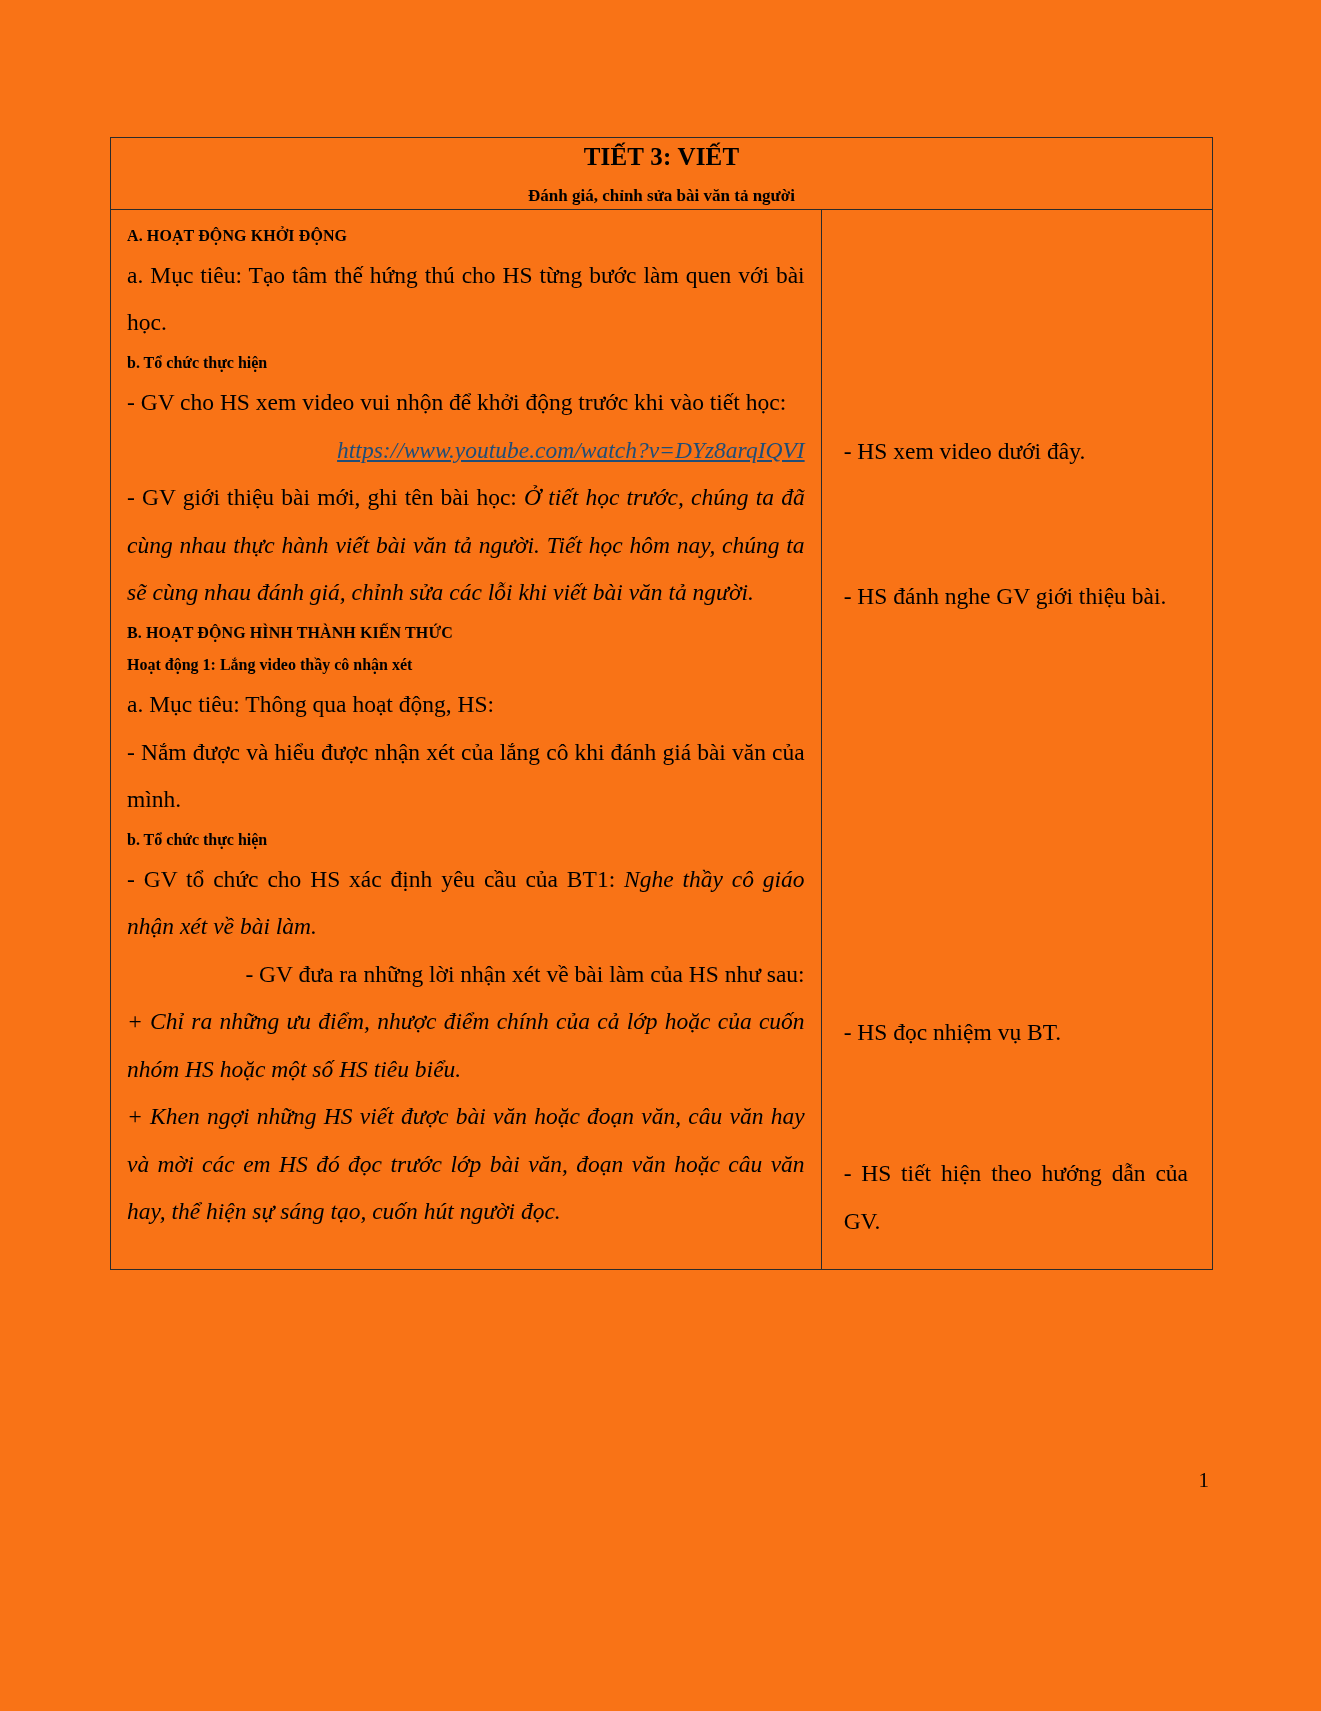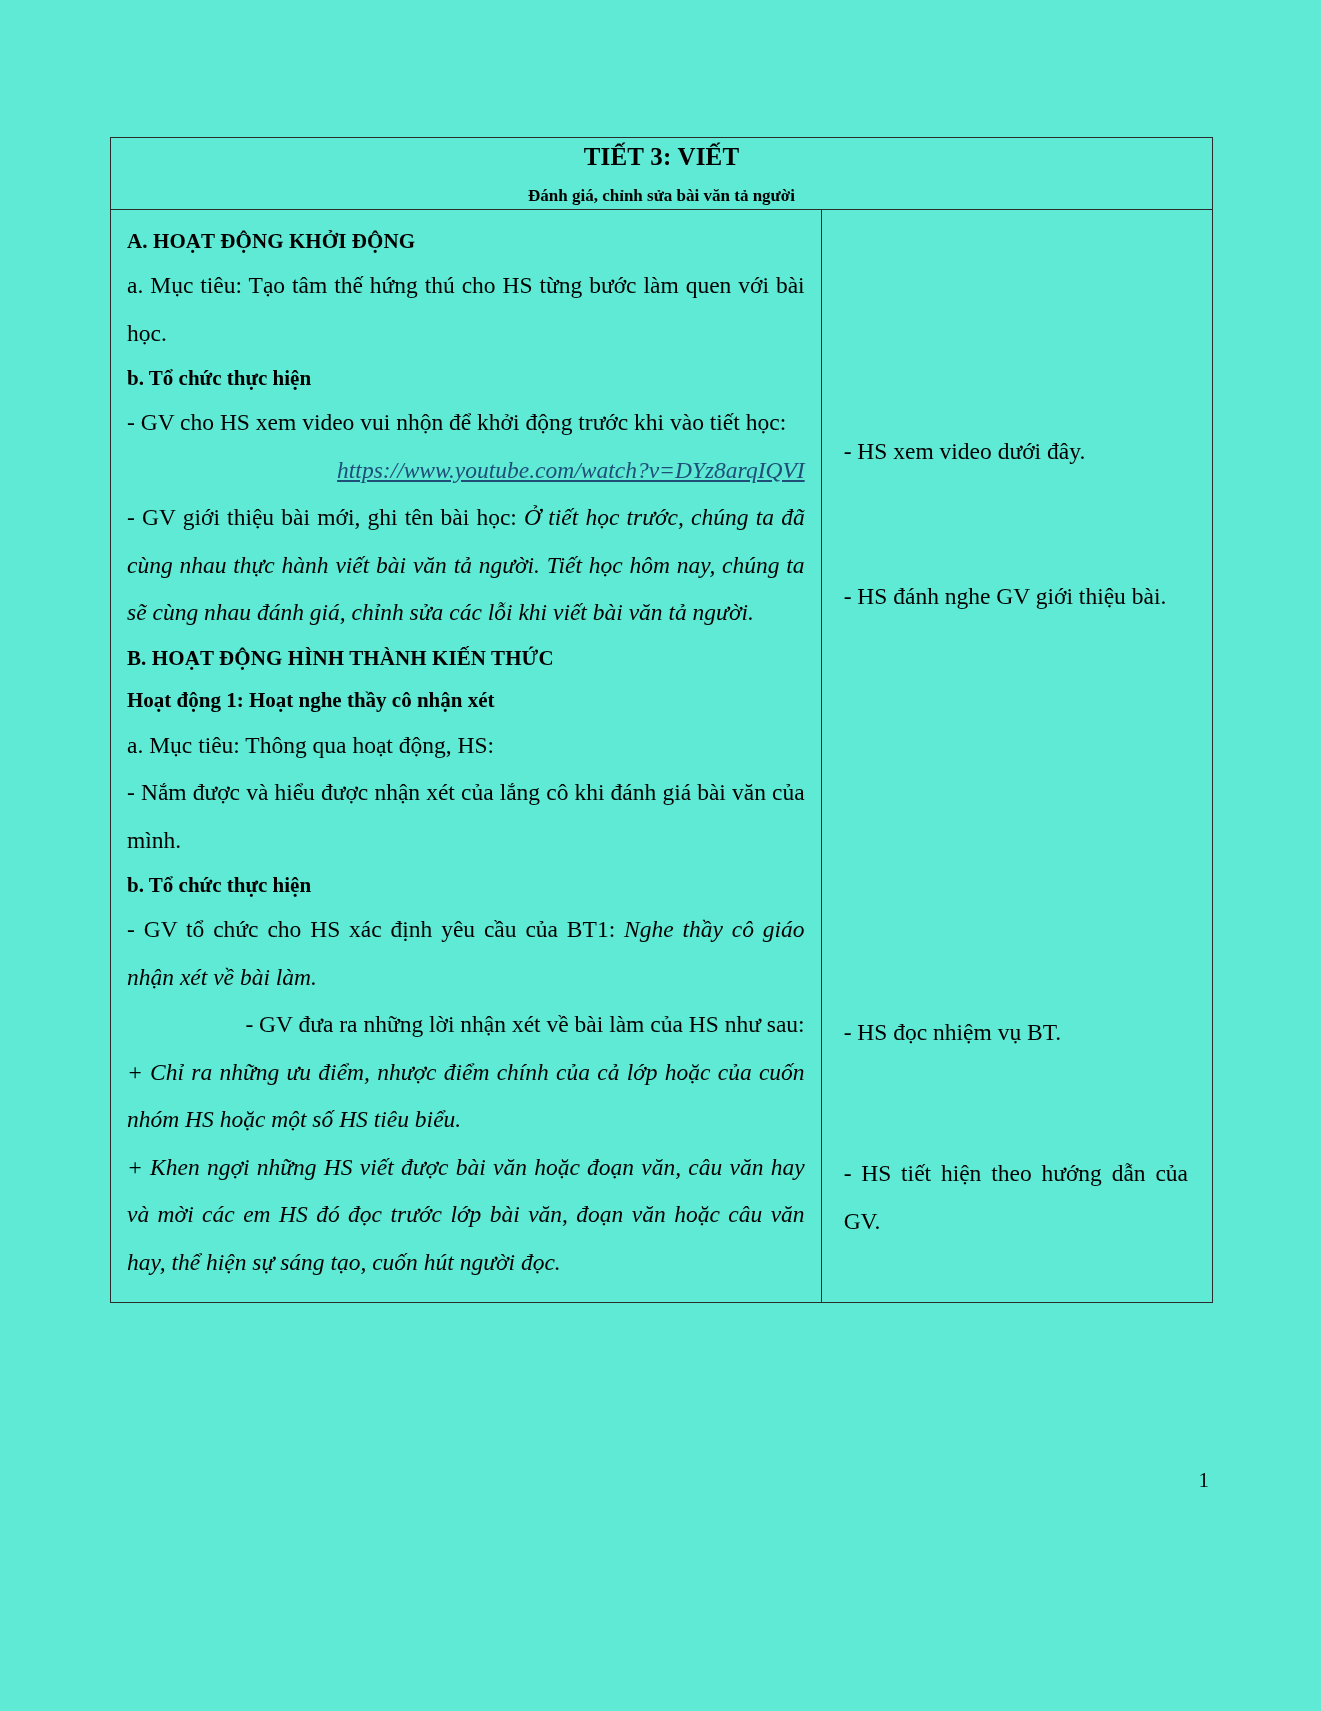--- a/index.html
+++ b/index.html
@@ -15,21 +15,21 @@
     color: #000000;
     position: relative;
     overflow: hidden;
   }
 
   .page {
     position: absolute;
     left: 0; top: 0;
     width: 1321px;
     height: 1711px;
-    background: #5eead4;
+    background: #f97316;
   }
 
   .doc-table {
     position: absolute;
     left: 110px;
     top: 137px;
     width: 1103px;
     border-collapse: collapse;
     table-layout: fixed;
   }
@@ -75,21 +75,21 @@
     text-align: justify;
     text-justify: inter-word;
   }
   p.ln.nojust { text-align: right; }
 
   .b      { font-weight: normal; }
   .i      { font-style: italic; }
 
   .heading {
     font-weight: bold;
-    font-size: 21px;
+    font-size: 16px;
     line-height: 2.02;
     margin: 0;
   }
   .heading.caps { letter-spacing: .1px; }
 
   a.link, .link {
     color: #1f4e79;
     font-style: italic;
     text-decoration: underline;
     font-size: 23.5px;
@@ -148,21 +148,21 @@
             <p class="heading">b. Tổ chức thực hiện</p>
 
             <p class="ln">- GV cho HS xem video vui nhộn để khởi động trước khi vào tiết học:</p>
 
             <p class="ln nojust"><span class="link">https://www.youtube.com/watch?v=DYz8arqIQVI</span></p>
 
             <p class="ln"><span>- GV giới thiệu bài mới, ghi tên bài học: </span><span class="i">Ở tiết học trước, chúng ta đã cùng nhau thực hành viết bài văn tả người. Tiết học hôm nay, chúng ta sẽ cùng nhau đánh giá, chỉnh sửa các lỗi khi viết bài văn tả người.</span></p>
 
             <p class="heading caps">B. HOẠT ĐỘNG HÌNH THÀNH KIẾN THỨC</p>
 
-            <p class="heading">Hoạt động 1: Hoạt nghe thầy cô nhận xét</p>
+            <p class="heading">Hoạt động 1: Lắng video thầy cô nhận xét</p>
 
             <p class="ln"><span class="b">a. Mục tiêu:</span><span> Thông qua hoạt động, HS:</span></p>
 
             <p class="ln">- Nắm được và hiểu được nhận xét của lắng cô khi đánh giá bài văn của mình.</p>
 
             <p class="heading">b. Tổ chức thực hiện</p>
 
             <p class="ln"><span>- GV tổ chức cho HS xác định yêu cầu của BT1: </span><span class="i">Nghe thầy cô giáo nhận xét về bài làm.</span></p>
 
             <p class="ln nojust">- GV đưa ra những lời nhận xét về bài làm của HS như sau:</p>

